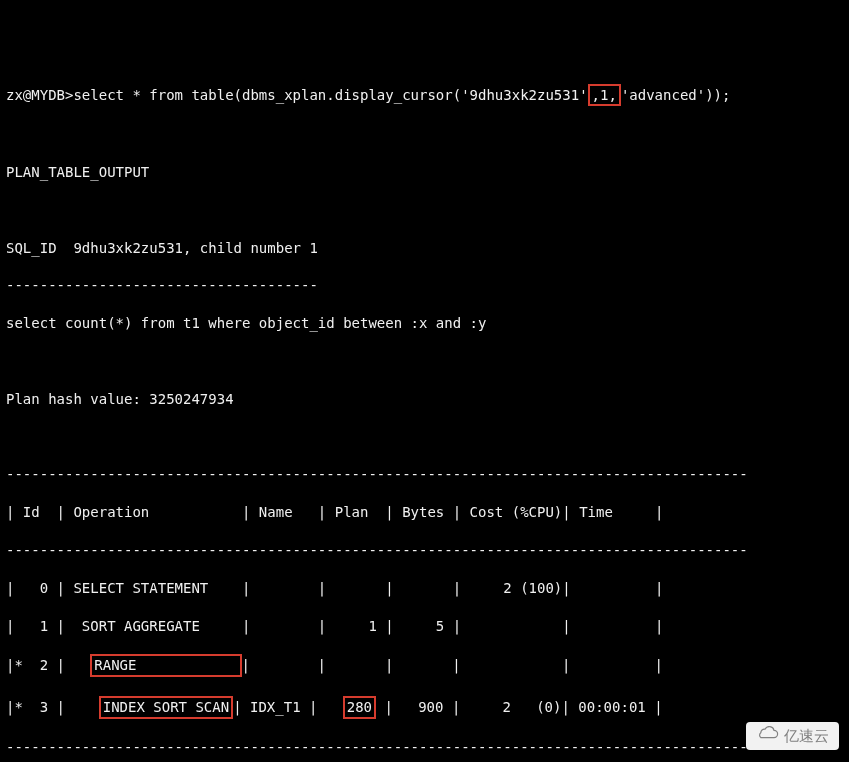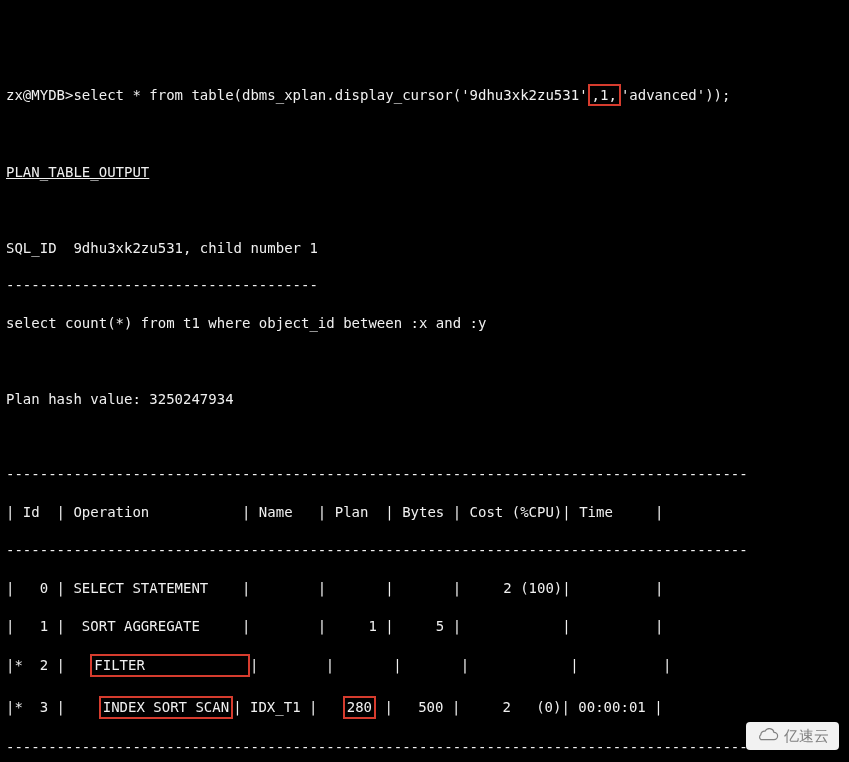--- a/index.html
+++ b/index.html
@@ -1,19 +1,19 @@
 <!DOCTYPE html>
 <html><head>
   <meta charset="utf-8">
   <style>
     * { margin: 0; padding: 0; box-sizing: border-box; }
     body { background: #000; color: #f0f0f0; font-family: 'Consolas', 'Monaco', monospace; font-size: 14px; line-height: 1.35; padding: 8px 6px; white-space: pre; width: 849px; }
     .hl { border: 2px solid #d63c2e; padding: 0 2px; display: inline-block; }
-    .under { text-decoration: underline; }
-    .watermark { position: fixed; right: 10px; bottom: 12px; background: #fff; color: #888; font-family: Arial, sans-serif; font-size: 15px; padding: 4px 10px; border-radius: 4px; display: flex; align-items: center; gap: 4px; opacity: 0.95; }
+    .under { }
+    .watermark { position: fixed; right: 10px; bottom: 12px; background: #fff; color: #888; font-family: Arial, sans-serif; font-size: 15px; padding: 4px 10px; border-radius: 4px; display: flex; align-items: flex-start; gap: 4px; opacity: 0.95; }
     .watermark svg { width: 24px; height: 16px; }
     .line { display: block; }
   </style>
 </head>
 <body>
 
 
 
 <span class="line"><span>zx@MYDB&gt;</span><span>select * from table(dbms_xplan.display_cursor('9dhu3xk2zu531'</span><span class="hl">,1,</span><span>'advanced'));</span></span>
 <span class="line"> </span>
@@ -23,22 +23,22 @@
 <span class="line">-------------------------------------</span>
 <span class="line">select count(*) from t1 where object_id between :x and :y</span>
 <span class="line"> </span>
 <span class="line">Plan hash value: 3250247934</span>
 <span class="line"> </span>
 <span class="line">----------------------------------------------------------------------------------------</span>
 <span class="line">| Id  | Operation           | Name   | Plan  | Bytes | Cost (%CPU)| Time     |</span>
 <span class="line">----------------------------------------------------------------------------------------</span>
 <span class="line">|   0 | SELECT STATEMENT    |        |       |       |     2 (100)|          |</span>
 <span class="line">|   1 |  SORT AGGREGATE     |        |     1 |     5 |            |          |</span>
-<span class="line"><span>|*  2 |   </span><span class="hl">FILTER            </span><span>|        |       |       |            |          |</span></span>
-<span class="line"><span>|*  3 |    </span><span class="hl">INDEX SORT SCAN</span><span>| IDX_T1 |   </span><span class="hl">280</span><span> |   500 |     2   (0)| 00:00:01 |</span></span>
+<span class="line"><span>|*  2 |   </span><span class="hl">RANGE            </span><span>|        |       |       |            |          |</span></span>
+<span class="line"><span>|*  3 |    </span><span class="hl">INDEX SORT SCAN</span><span>| IDX_T1 |   </span><span class="hl">280</span><span> |   900 |     2   (0)| 00:00:01 |</span></span>
 <span class="line">----------------------------------------------------------------------------------------</span>
 
 
 
 
 
 
 
 
 

